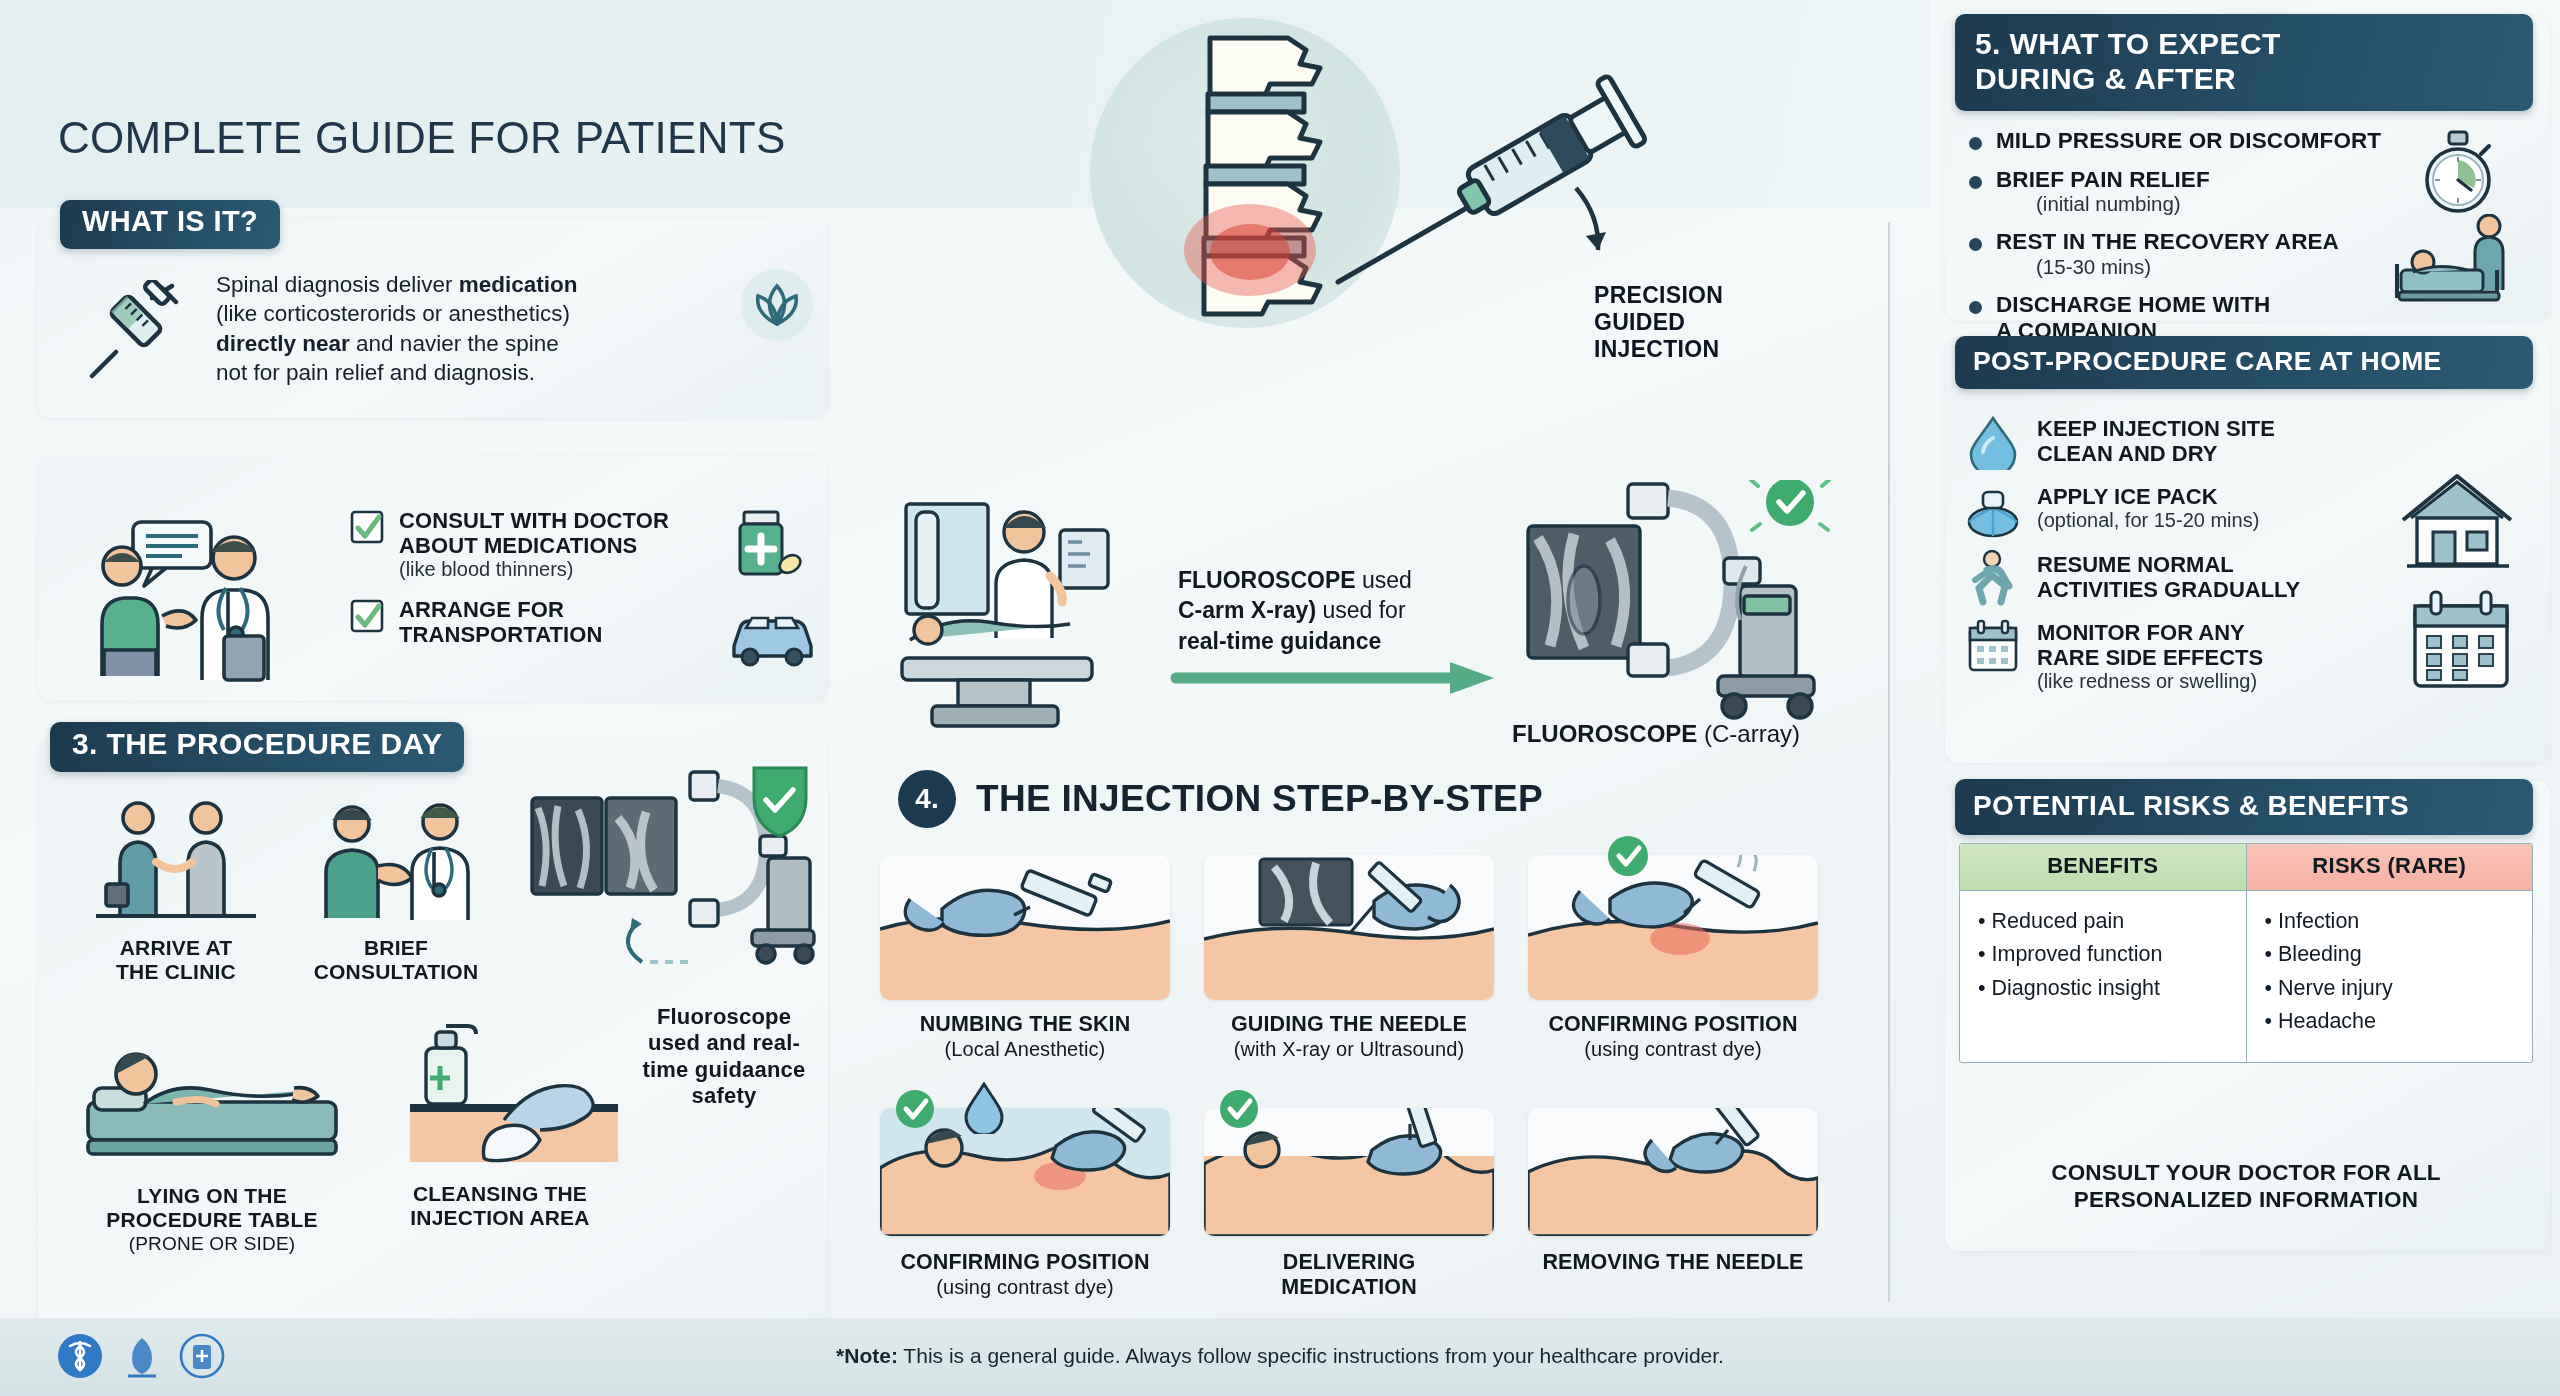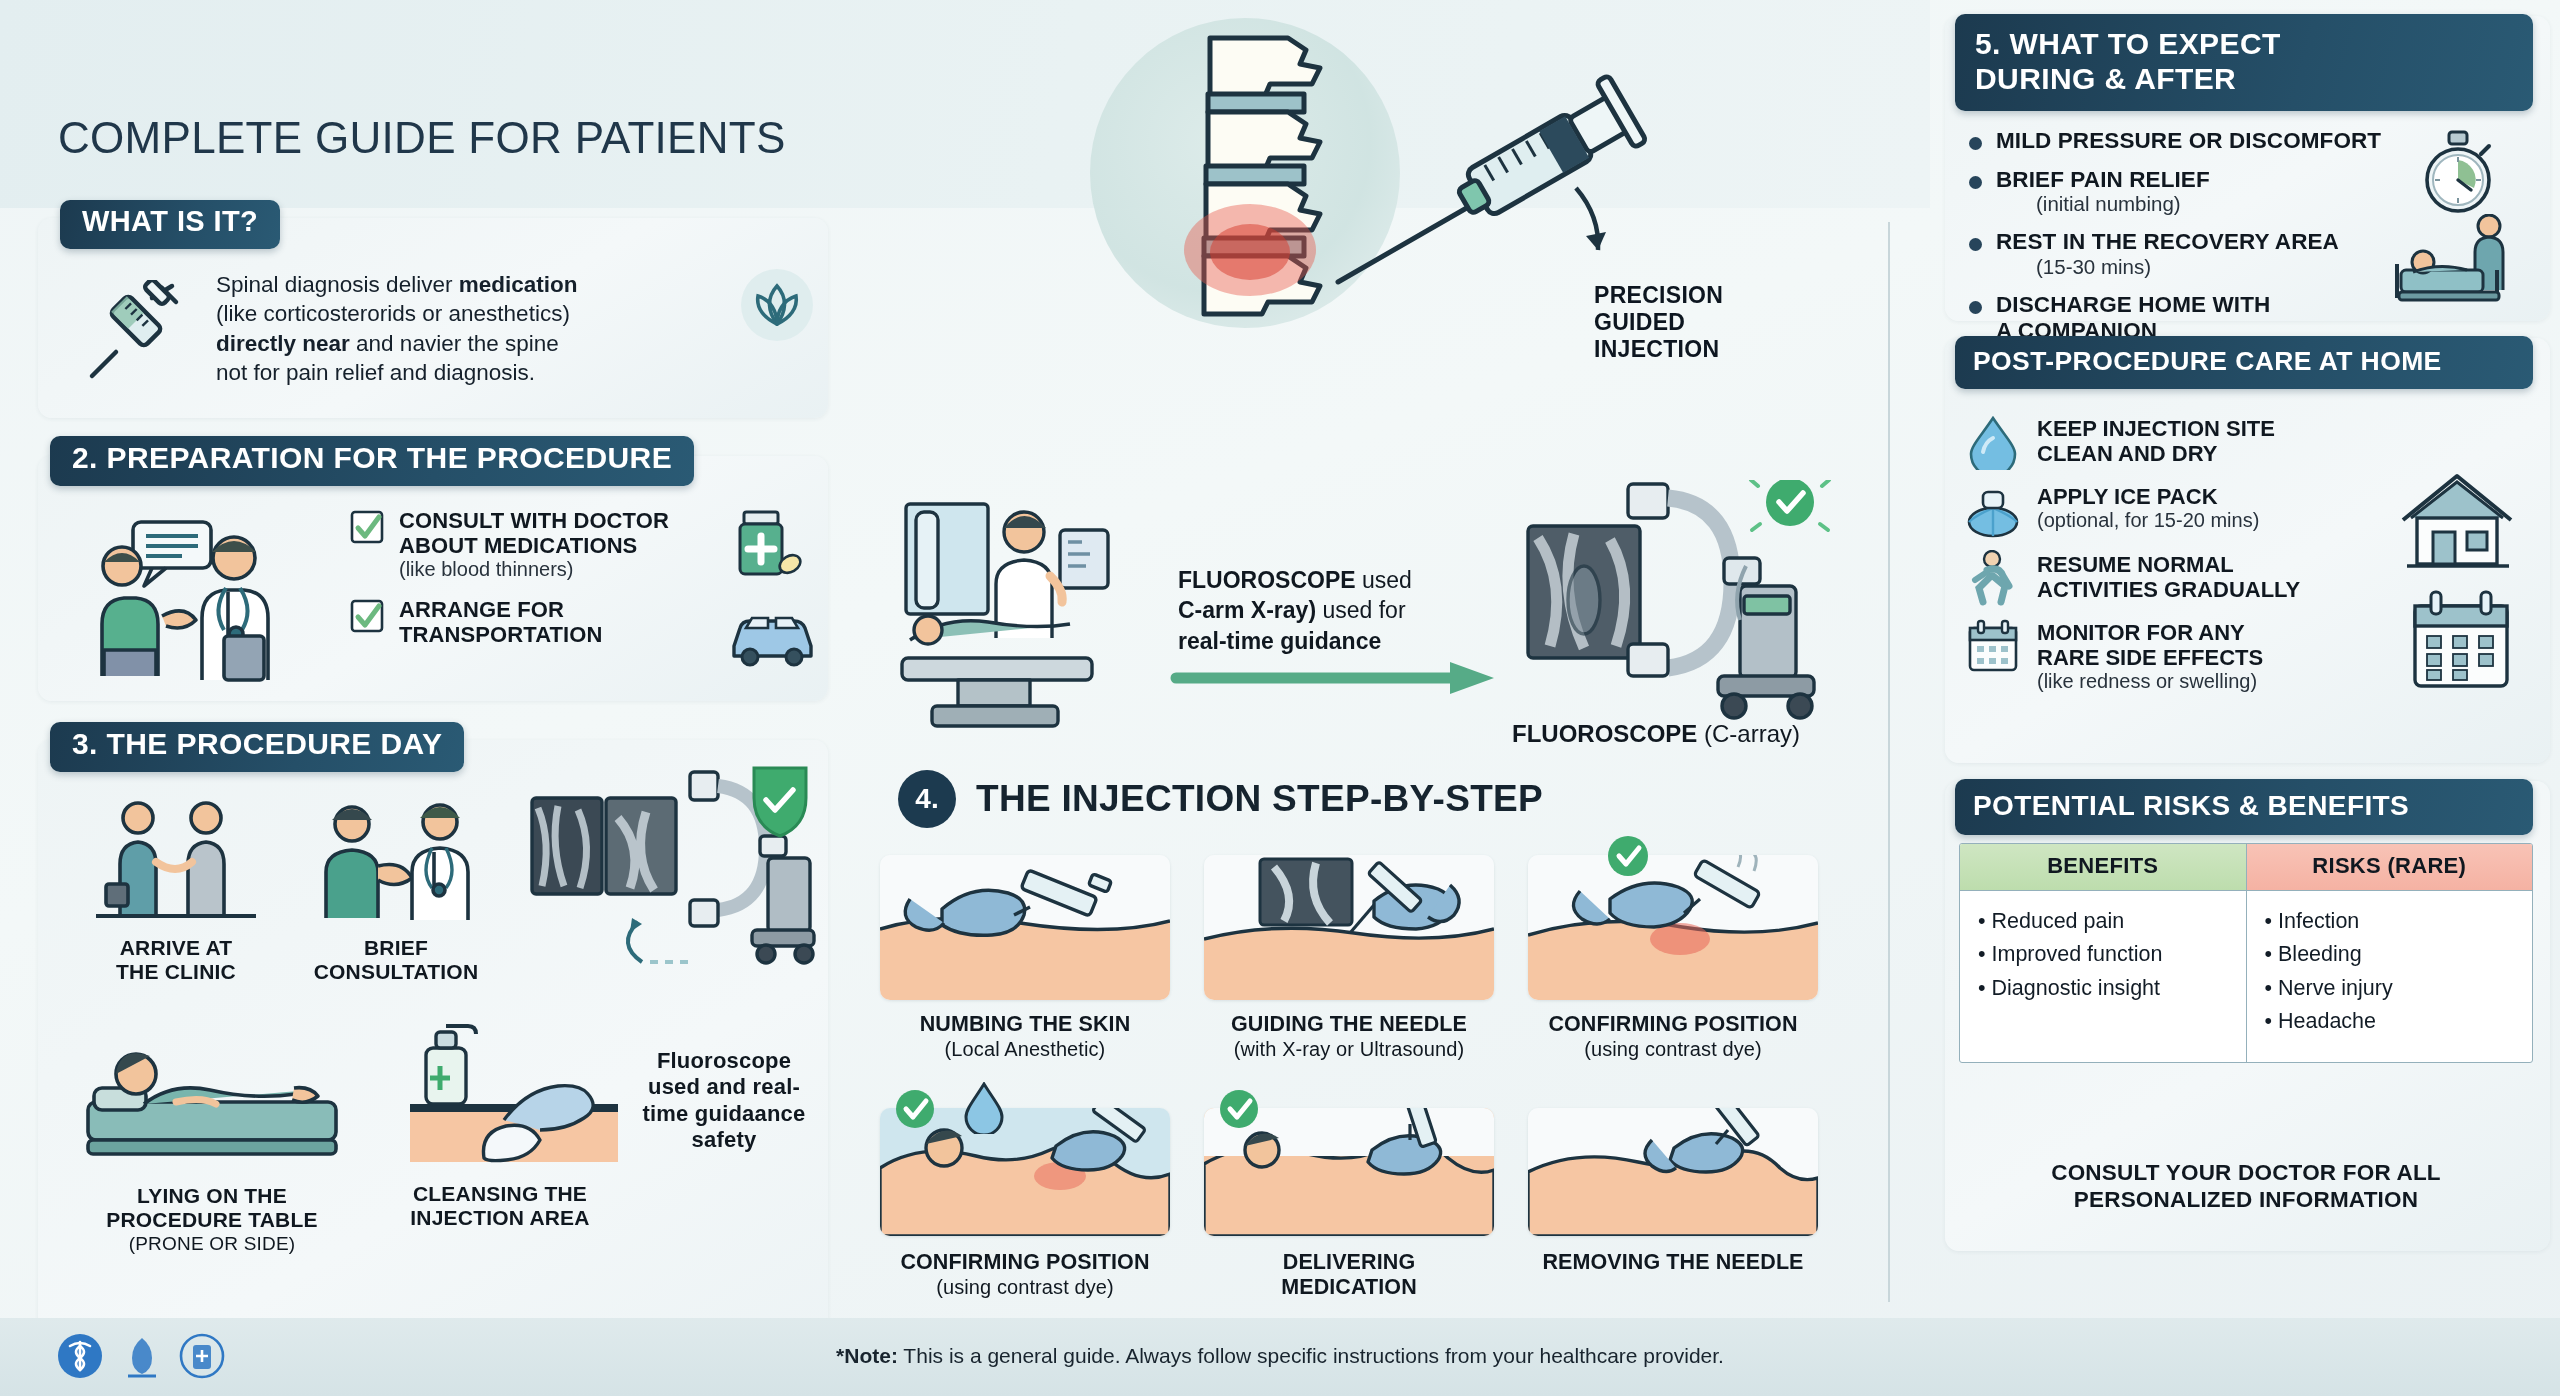--- a/index.html
+++ b/index.html
@@ -252,21 +252,20 @@
         <circle cx="39" cy="39" r="36" fill="#dfedee"></circle>
         <g stroke="#2d6b7a" stroke-width="3.6" fill="none" stroke-linecap="round">
           <path d="M39 58 C30 46 28 32 39 20 C50 32 48 46 39 58"></path>
           <path d="M39 58 C26 52 18 42 20 30 C33 34 39 46 39 58"></path>
           <path d="M39 58 C52 52 60 42 58 30 C45 34 39 46 39 58"></path>
         </g>
       </svg>
     </div>
 
     <div class="card" id="prep-card">
-      <div class="pill" id="prep-pill">2. PREPARATION FOR THE PROCEDURE</div>
 
       <svg class="prep-img" viewBox="0 0 250 178">
         <g stroke="#1d3340" stroke-width="3.6" fill="none" stroke-linejoin="round">
           <rect x="55" y="14" width="78" height="46" rx="8" fill="#f4f9fa"></rect>
           <path d="M74 60 l-8 18 l22 -18"></path>
           <g stroke="#2d6b7a" stroke-width="4">
               <line x1="68" y1="28" x2="120" y2="28"></line>
               <line x1="68" y1="38" x2="120" y2="38"></line>
               <line x1="68" y1="48" x2="104" y2="48"></line>
             </g>
@@ -374,21 +373,21 @@
           <rect x="230" y="168" width="62" height="16" rx="5" fill="#8d9ba4"></rect>
           <circle cx="244" cy="192" r="9" fill="#3b4954"></circle>
           <circle cx="282" cy="192" r="9" fill="#3b4954"></circle>
           <path d="M116 160 q-22 22 4 40" stroke="#2d6b7a" stroke-width="4"></path>
           <path d="M110 156 l10 6 l-12 8 z" fill="#2d6b7a" stroke="none"></path>
           <path d="M128 200 h40" stroke="#9bc5cb" stroke-width="4" stroke-dasharray="8 7"></path>
         </g>
         <path d="M258 6 q26 0 26 0 v30 q0 28 -26 38 q-26 -10 -26 -38 v-30 z" fill="#3fab6e" stroke="#2a8a55" stroke-width="3"></path>
         <path d="M244 38 l9 10 l18 -20" fill="none" stroke="#fff" stroke-width="5.5" stroke-linecap="round" stroke-linejoin="round"></path>
       </svg>
-      <div class="day-cap" style="left:596px;top:264px;width:180px;font-size:22px;font-weight:700;line-height:1.2;margin-top:44px;">Fluoroscope used and real-time guidaance safety</div>
+      <div class="day-cap" style="left:596px;top:264px;width:180px;font-size:22px;font-weight:700;line-height:1.2;">Fluoroscope used and real-time guidaance safety</div>
 
       <svg style="position:absolute;left:42px;top:290px;width:264px;height:140px;" viewBox="0 0 264 140">
         <g stroke="#1d3340" stroke-width="3.6" fill="none" stroke-linejoin="round">
           <rect x="8" y="72" width="248" height="38" rx="8" fill="#89bcb8"></rect>
           <rect x="8" y="110" width="248" height="14" rx="5" fill="#6ca49f"></rect>
           <rect x="14" y="58" width="52" height="22" rx="8" fill="#c8dedc"></rect>
           <circle cx="56" cy="44" r="20" fill="#f2c49c"></circle>
           <path d="M36 44 q4 -28 34 -18" fill="#35484d" stroke="none"></path>
           <path d="M64 74 q28 -22 66 -14 q44 10 86 4 l14 -4" fill="#79b5ad"></path>
           <path d="M214 58 q16 -2 24 8 q-12 10 -26 4" fill="#f2c49c"></path>

